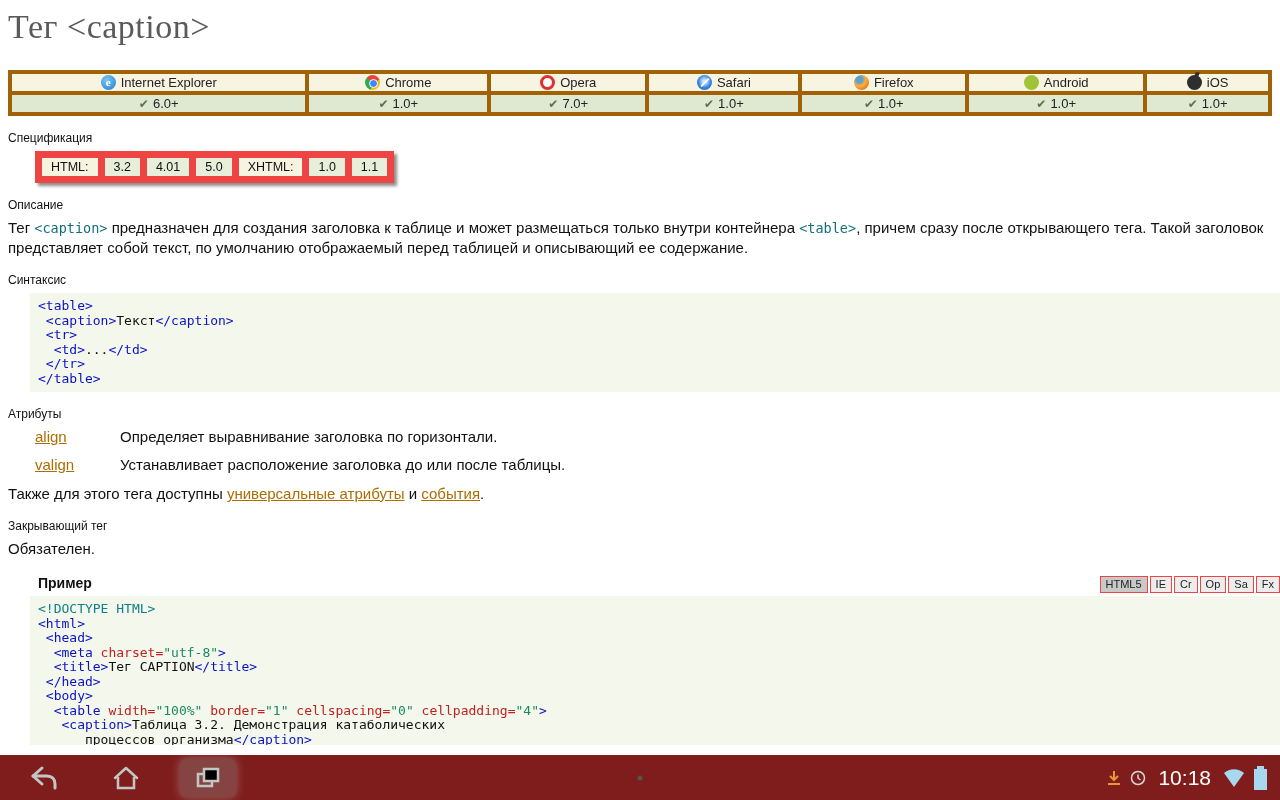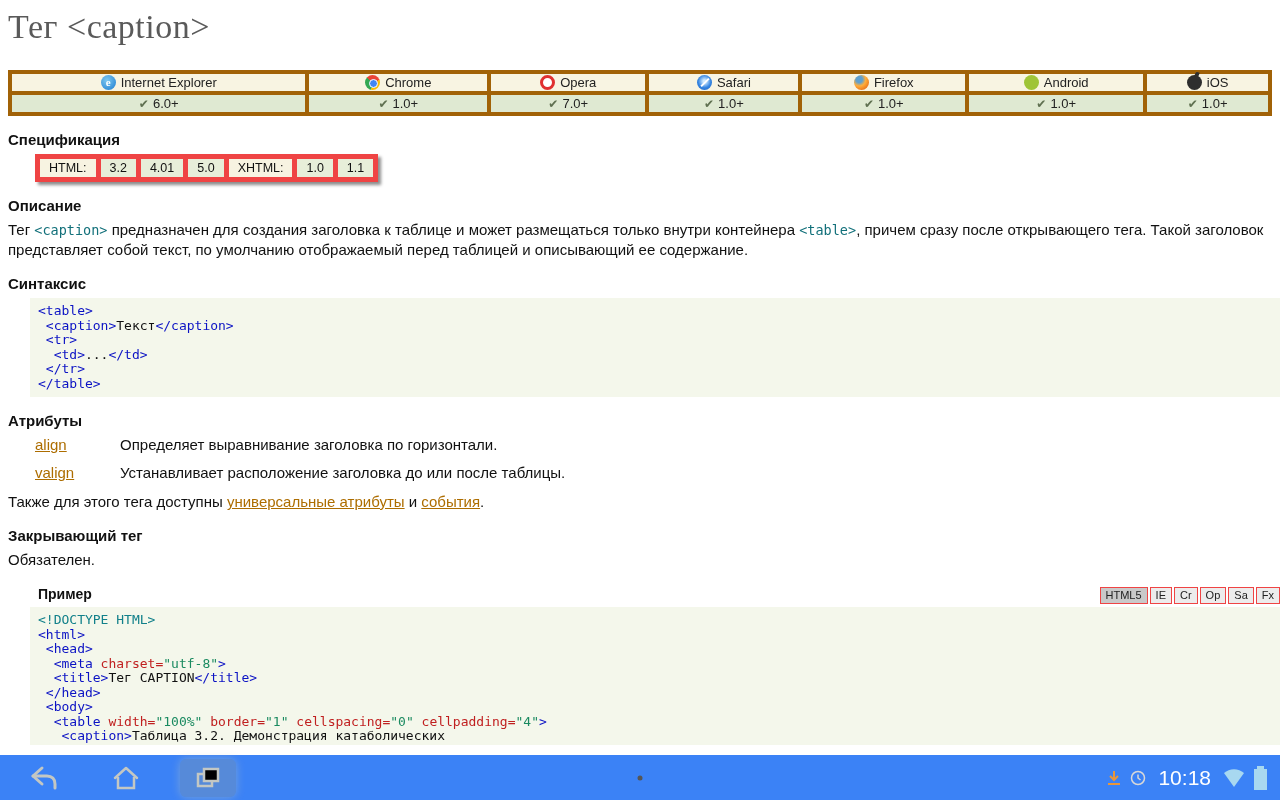--- a/index.html
+++ b/index.html
@@ -21,24 +21,24 @@
   .chrome-icon{background:conic-gradient(from -50deg,#ea4335 0 120deg,#fbbc05 120deg 240deg,#34a853 240deg 360deg)}
   .chrome-icon::after{content:"";position:absolute;left:4px;top:4px;width:7px;height:7px;border-radius:50%;background:#4285f4;border:1.5px solid #fff}
   .opera-icon{background:#fff;border:3.5px solid #e03030}
   .safari-icon{background:radial-gradient(circle at 50% 42%,#cfeaff 0 12%,#3585e2 55%,#1b5ebc)}
   .safari-icon::after{content:"";position:absolute;left:7px;top:2px;width:2px;height:11px;background:#fff;transform:rotate(45deg)}
   .firefox-icon{background:radial-gradient(circle at 35% 30%,#5fa0d0 0 22%,#ffae3a 45%,#e05e10 92%)}
   .android-icon{background:#9fc437}
   .apple-icon{background:#2e2e2e}
   .apple-icon::after{content:"";position:absolute;top:-3px;left:8px;width:4px;height:5px;background:#2e2e2e;border-radius:50% 0;transform:rotate(20deg)}
 
-  .section-h{font-weight:bold;font-size:15px;color:#111;margin:15px 0 6px 0}
+  .section-h{font-weight:normal;font-size:12px;color:#111;margin:15px 0 6px 0}
 
   table.spec-table{border-collapse:collapse;font-size:12.5px;margin:2px 0 0 27px;box-shadow:3px 3px 3px rgba(0,0,0,.45)}
-  table.spec-table td{border:5px solid #ef4444;padding:2px 9px;text-align:center}
+  table.spec-table td{border:7px solid #ef4444;padding:2px 9px;text-align:center}
   table.spec-table td.lbl{background:#f7f3e1;text-align:left}
   table.spec-table td.val{background:#e7eed9}
 
   p.body-text{font-size:15px;line-height:20px;color:#111;margin:0}
   .inline-tag{font-family:"DejaVu Sans Mono",monospace;font-size:13.5px;color:var(--c-inline_tag,#12707a)}
   .link{color:var(--c-link,#ad6d00);text-decoration:underline;cursor:pointer}
 
   pre.codeblock{background:#f4f7eb;font-family:"DejaVu Sans Mono",monospace;font-size:13px;line-height:14.5px;padding:6px 8px;margin:0 -8px 0 22px;white-space:pre}
   .tok-tag{color:var(--c-tag,#0b12c4)}
   .tok-attr{color:var(--c-attr,#c02020)}
@@ -50,21 +50,21 @@
   .attr-name{display:inline-block;width:85px;flex:none}
   .note{margin-top:12px}
 
   .example-head{display:flex;align-items:flex-end;margin:16px -8px 0 30px}
   .ex-title{font-weight:bold;font-size:14px;padding-bottom:2px}
   .tabs{margin-left:auto;display:flex}
   .tab{font-size:11px;line-height:13px;padding:1px 5px;border:1px solid #ef4444;background:#ececec;margin-left:2px;color:#222;cursor:pointer}
   .tab.active{background:#c9c9c9}
   pre.example-code{margin-top:3px;min-height:170px}
 
-  .navbar{position:absolute;left:0;bottom:0;width:100%;height:45px;background:#3b82f6;display:flex;align-items:center}
+  .navbar{position:absolute;left:0;bottom:0;width:100%;height:45px;background:#7f1d1d;display:flex;align-items:center}
   .nav-left{display:flex;align-items:center;gap:26px;margin-left:16px}
   .nav-btn{width:56px;height:38px;display:flex;align-items:center;justify-content:center;border-radius:6px;cursor:pointer}
   .nav-btn.recents{background:rgba(150,160,150,.30);box-shadow:0 0 10px rgba(190,200,190,.45)}
   .nav-dot{position:absolute;left:50%;top:50%;transform:translate(-50%,-50%);width:5px;height:5px;border-radius:50%;background:#555}
   .nav-right{margin-left:auto;display:flex;align-items:center;gap:8px;margin-right:12px}
   .time{color:#fff;font-size:21px;margin:0 4px}
 </style>
 </head>
 <body>
 

